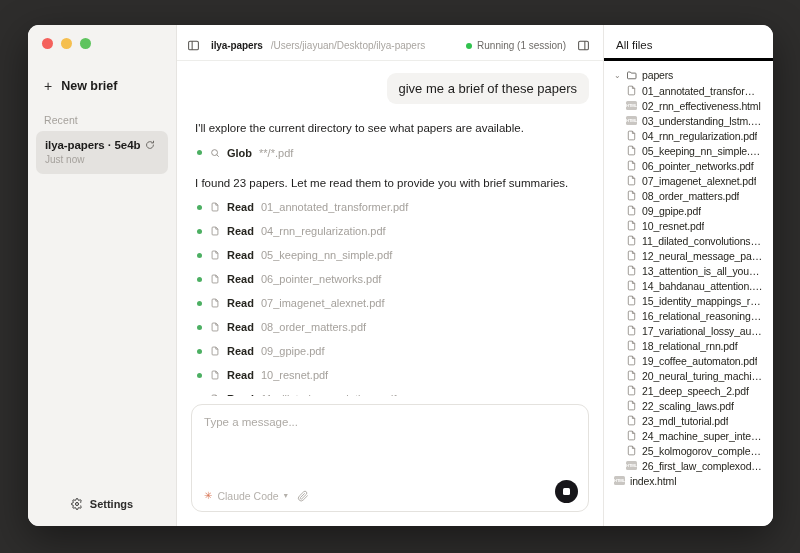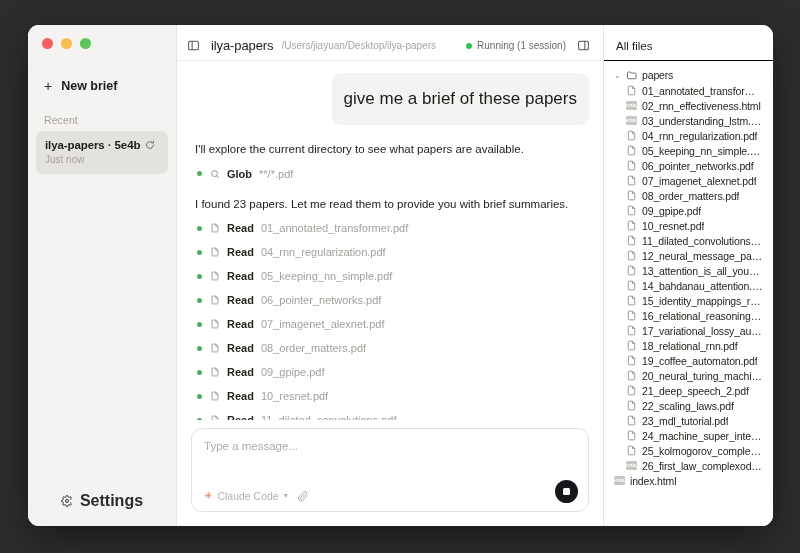--- a/index.html
+++ b/index.html
@@ -106,21 +106,21 @@
   }
 
   .sidebar-spacer { flex: 1; }
 
   .settings {
     display: flex;
     align-items: center;
     justify-content: center;
     gap: 7px;
     padding: 13px 0 16px 0;
-    font-size: 16px;
+    font-size: 11px;
     font-weight: 600;
     color: #2c2b2a;
     cursor: pointer;
   }
 
   
   .center {
     flex: 1 1 auto;
     display: flex;
     flex-direction: column;
@@ -141,22 +141,22 @@
   }
   .icon-btn {
     width: 19px; height: 19px;
     display: flex; align-items: center; justify-content: center;
     border-radius: 4px;
     cursor: pointer;
     color: #55524e;
     flex: 0 0 19px;
   }
   .proj-name {
-    font-size: 13px;
-    font-weight: 400;
+    font-size: 10px;
+    font-weight: 700;
     color: #1d1c1b;
     letter-spacing: -0.1px;
     white-space: nowrap;
   }
   .proj-path {
     font-size: 10px;
     color: #a9a5a0;
     white-space: nowrap;
     overflow: hidden;
     text-overflow: ellipsis;
@@ -180,22 +180,22 @@
   .convo {
     flex: 1 1 auto;
     overflow: hidden;
     padding: 12px 14px 0 14px;
     position: relative;
   }
   .user-row { display: flex; justify-content: flex-end; margin-bottom: 16px; }
   .user-bubble {
     background: #f4f3f1;
     border-radius: 9px;
-    padding: 16px 12px;
-    font-size: 17px;
+    padding: 8px 12px;
+    font-size: 13px;
     color: #1d1c1b;
     max-width: 300px;
   }
   .assist-text {
     font-size: 11.5px;
     color: #1d1c1b;
     margin: 0 0 10px 4px;
     line-height: 1.45;
   }
   .assist-text.second { margin-top: 16px; }
@@ -220,21 +220,21 @@
   }
   .tool-name { font-weight: 700; color: #26251f; font-size: 11px; }
   .tool-arg { color: #a5a19c; font-size: 11px; }
 
   
   .composer-wrap { padding: 8px 14px 14px 14px; background: #ffffff; }
   .composer {
     border: 1px solid #e4e2de;
     border-radius: 11px;
     background: #fff;
-    height: 84px;
+    height: 108px;
     padding: 11px 12px 9px 12px;
     display: flex;
     flex-direction: column;
     position: relative;
   }
   .composer-placeholder {
     font-size: 11.5px;
     color: #aeaaa5;
   }
   .composer-bottom {
@@ -279,21 +279,21 @@
     min-width: 0;
   }
   .files-header {
     height: 30px;
     flex: 0 0 30px;
     display: flex;
     align-items: center;
     padding: 0 12px;
     font-size: 11.5px;
     color: #1d1c1b;
-    border-bottom: 1px solid #000000;
+    border-bottom: 3px solid #000000;
     margin-top: 6px;
   }
   .files-list {
     flex: 1 1 auto;
     overflow: hidden;
     padding: 6px 6px 0 6px;
   }
   .folder-row {
     display: flex;
     align-items: center;

